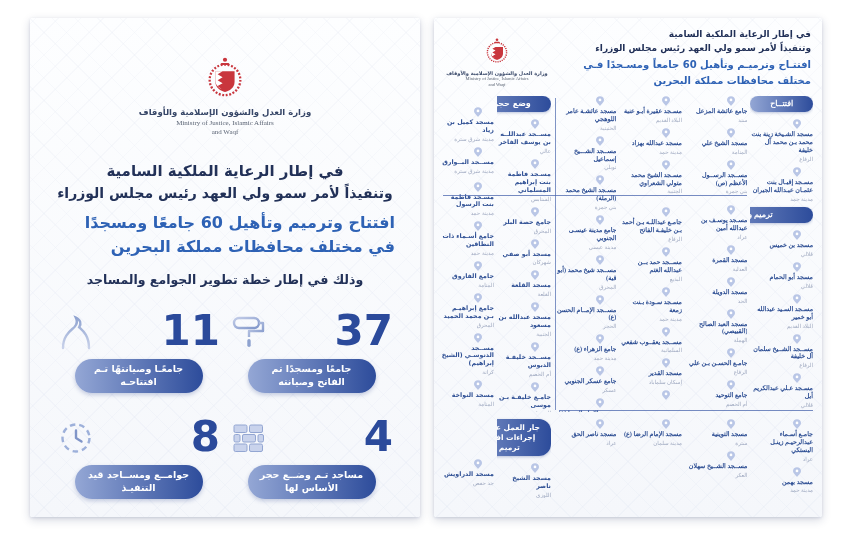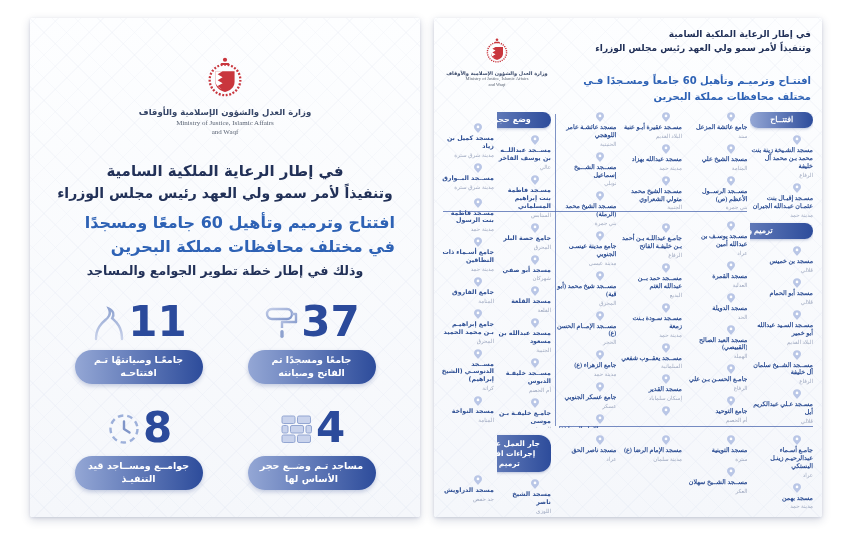--- a/index.html
+++ b/index.html
@@ -18,42 +18,42 @@
   .page > * { position:relative; }
 
   
   .logo-wrap { text-align:center; margin-top:36px; }
   .ministry-ar { font-size:8.5px; font-weight:bold; color:#374768; margin-top:3px; letter-spacing:.2px; }
   .ministry-en { font-family:"Liberation Serif", serif; font-size:7px; color:#5d6676; line-height:1.35; margin-top:2px; }
   .intro1 { margin-top:24px; text-align:center; font-size:15px; font-weight:bold; color:#223158; direction:rtl; }
   .intro2 { margin-top:5px;  text-align:center; font-size:14px; font-weight:bold; color:#223158; direction:rtl; }
   .headline-l { margin:10px auto 0; width:340px; text-align:right; font-size:16px; font-weight:800;
                 color:#2e62b5; line-height:1.5; direction:rtl; }
-  .subline { margin-top:4px; text-align:center; font-size:12.5px; font-weight:bold; color:#223158; direction:rtl; }
+  .subline { margin-top:13px; text-align:center; font-size:12.5px; font-weight:bold; color:#223158; direction:rtl; }
   .stats { direction:rtl; display:grid; grid-template-columns:1fr 1fr; column-gap:10px; row-gap:24px;
            width:336px; margin:24px auto 0; }
   .stat { text-align:center; }
-  .statrow { display:flex; direction:rtl; justify-content:center; align-items:flex-end; gap:0; }
+  .statrow { display:flex; direction:rtl; justify-content:space-between; align-items:flex-end; gap:0; }
   .stat-value { font-size:42px; font-weight:800; color:#2b4a9b; line-height:.95; }
   .stat-icon { width:38px; height:38px; flex:0 0 auto; }
   .stat-pill { direction:rtl; margin:8px auto 0; width:128px; min-height:34px; border-radius:17px;
                background:linear-gradient(to left, #2d4c9b 0%, #94a7d5 100%);
                color:#fff; font-size:9.5px; font-weight:bold; line-height:1.35;
                display:flex; align-items:center; justify-content:center; padding:4px 9px;
                box-shadow:0 2px 4px rgba(40,65,140,.25); }
 
   
   .rp-inner { padding:10px 9px 8px; height:100%; }
   .rp-header { display:flex; align-items:flex-start; }
   .rp-logo { width:108px; text-align:center; padding-top:8px; }
   .rp-ministry-ar { font-size:5px; font-weight:bold; color:#374768; margin-top:1px; }
   .rp-ministry-en { font-family:"Liberation Serif", serif; font-size:4.5px; color:#5d6676; line-height:1.3; }
   .rp-titles { flex:1; direction:rtl; text-align:right; padding-right:2px; }
   .rp-line { font-size:9px; font-weight:bold; color:#223158; line-height:1.5; }
-  .rp-headline { font-size:10px; font-weight:800; color:#2e62b5; line-height:1.55; margin-top:18px; width:252px; }
+  .rp-headline { font-size:10px; font-weight:800; color:#2e62b5; line-height:1.55; margin-top:2px; width:252px; }
 
   .mosque-list { position:relative; direction:rtl; display:flex; gap:3px; margin-top:8px; height:402px; }
   .col { display:flex; flex-direction:column; min-width:0; }
   .col.w1 { flex:0 0 16.9%;font-family:Liberation Serif, serif; }
   .col.w2 { flex:0 0 14.6%; }
   .colmain { flex:1; display:flex; flex-direction:column; overflow:hidden; }
   .colbottom { height:86px; display:flex; flex-direction:column; padding-top:7px; overflow:hidden; }
 
   .pill { background:linear-gradient(to left,#2d4c9b 0%, #94a7d5 100%); color:#fff; text-align:center;
           font-size:8px; font-weight:bold; line-height:1.3; border-radius:9px; padding:3px 4px;

